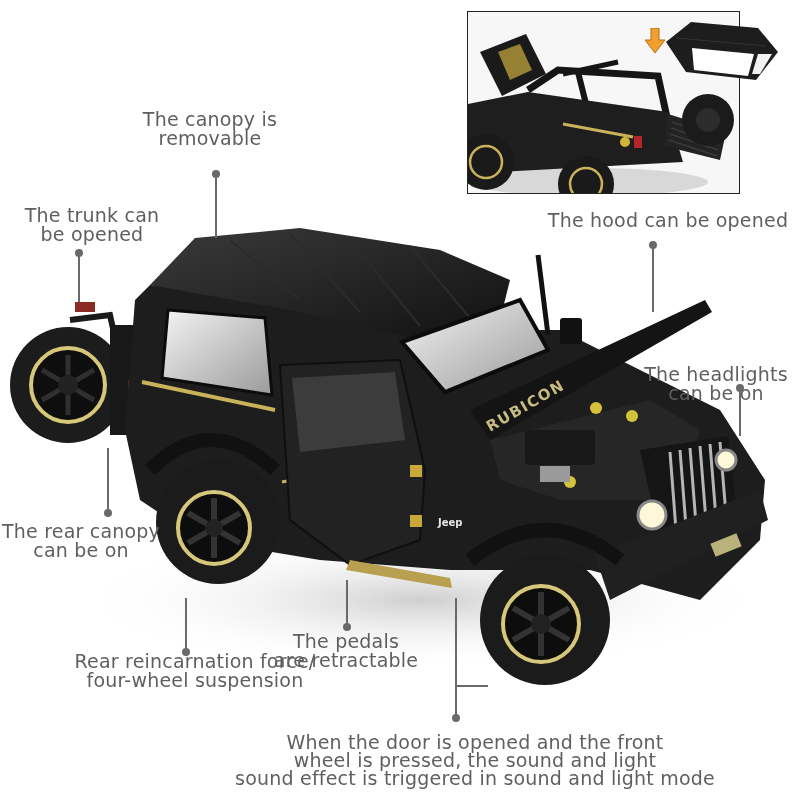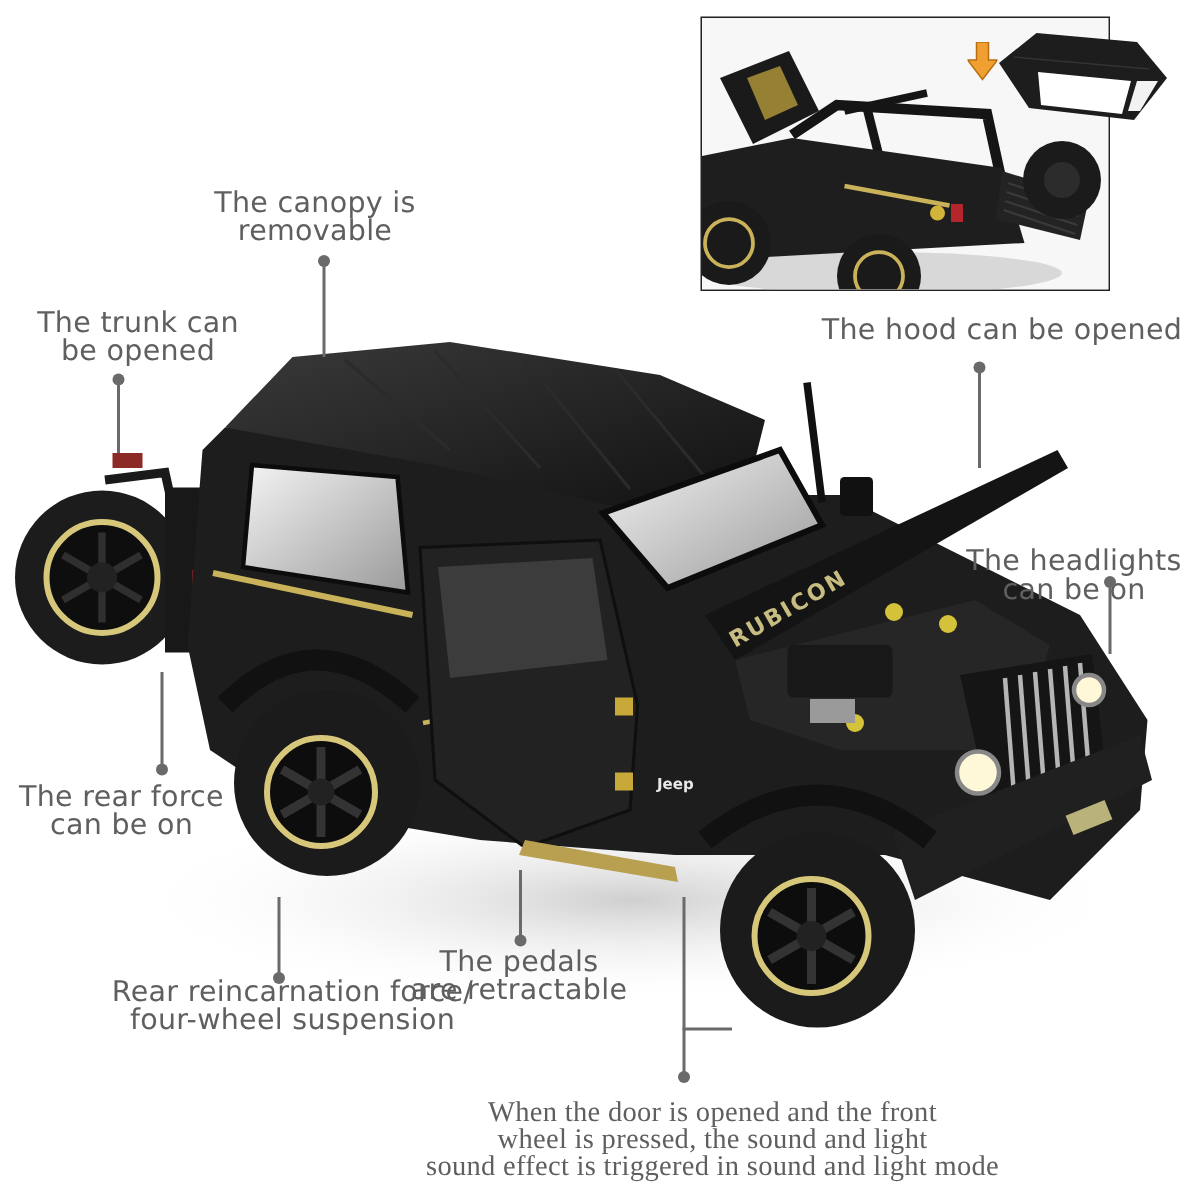--- a/index.html
+++ b/index.html
@@ -171,52 +171,52 @@
     <circle cx="541" cy="624" r="38" fill="#0d0d0d" stroke="#d7c77a" stroke-width="4"></circle>
     <g stroke="#333" stroke-width="6">
         <line x1="541" y1="592" x2="541" y2="656"></line>
         <line x1="513" y1="608" x2="569" y2="640"></line>
         <line x1="513" y1="640" x2="569" y2="608"></line>
       </g>
     <circle cx="541" cy="624" r="10" fill="#222"></circle>
   </g>
 </svg>
 
-<div class="label" style="left:130px;top:126px;width:160px;">The canopy is
+<div class="label" style="left:130px;top:110px;width:160px;">The canopy is
 removable</div>
 <div class="dot" style="left:212px;top:170px;"></div>
 <div class="line" style="left:215px;top:176px;height:62px;"></div>
 
 <div class="label" style="left:12px;top:206px;width:160px;">The trunk can
 be opened</div>
 <div class="dot" style="left:75px;top:249px;"></div>
 <div class="line" style="left:78px;top:255px;height:47px;"></div>
 
 <div class="label" style="left:532px;top:211px;width:272px;">The hood can be opened</div>
 <div class="dot" style="left:649px;top:241px;"></div>
 <div class="line" style="left:652px;top:247px;height:65px;"></div>
 
 <div class="label" style="left:635px;top:365px;width:162px;">The headlights
 can be on</div>
 <div class="dot" style="left:736px;top:384px;"></div>
 <div class="line" style="left:739px;top:390px;height:46px;"></div>
 
 <div class="line" style="left:107px;top:448px;height:62px;"></div>
 <div class="dot" style="left:104px;top:509px;"></div>
-<div class="label" style="left:0px;top:522px;width:162px;">The rear force
+<div class="label" style="left:0px;top:522px;width:162px;">The rear canopy
 can be on</div>
 
 <div class="line" style="left:185px;top:598px;height:52px;"></div>
 <div class="dot" style="left:182px;top:648px;"></div>
 <div class="label" style="left:55px;top:652px;width:280px;">Rear reincarnation force/
 four-wheel suspension</div>
 
 <div class="line" style="left:346px;top:580px;height:45px;"></div>
 <div class="dot" style="left:343px;top:623px;"></div>
 <div class="label" style="left:256px;top:632px;width:180px;">The pedals
 are retractable</div>
 
 <div class="line" style="left:455px;top:598px;height:118px;"></div>
 <div class="hline" style="left:455px;top:685px;width:33px;"></div>
 <div class="dot" style="left:452px;top:714px;"></div>
-<div class="label" style="left:205px;top:733px;width:540px;line-height:18px;font-family:Liberation Serif, serif;">When the door is opened and the front
+<div class="label" style="left:205px;top:733px;width:540px;line-height:18px;">When the door is opened and the front
 wheel is pressed, the sound and light
 sound effect is triggered in sound and light mode</div>
 
 </body></html>

